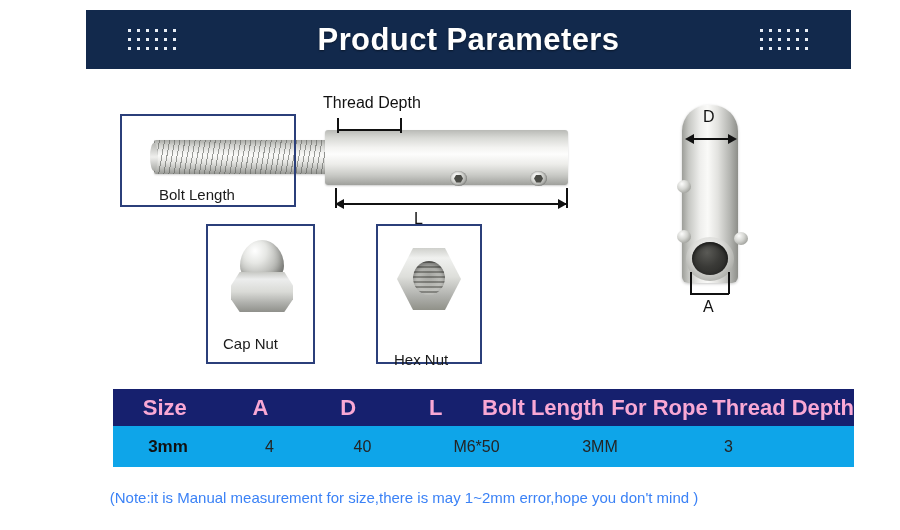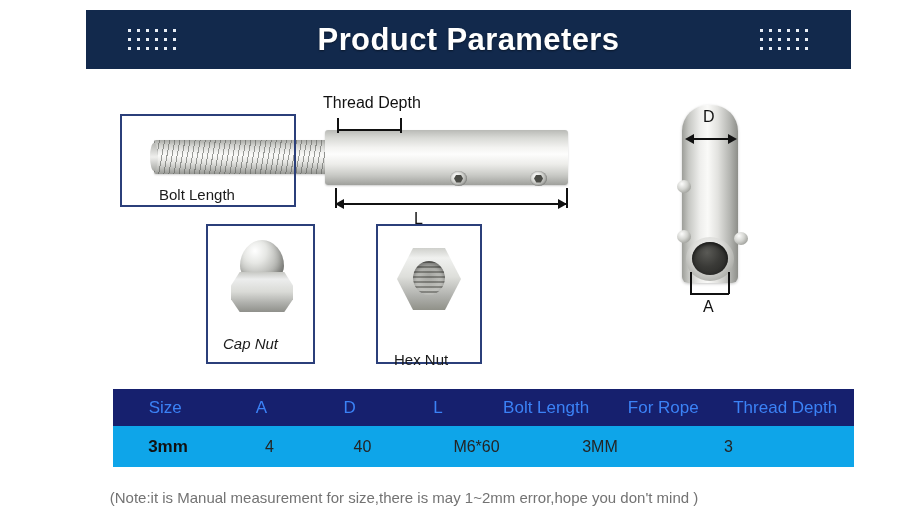--- a/index.html
+++ b/index.html
@@ -128,35 +128,35 @@
   .tube-screw{
     position:absolute;width:14px;height:13px;border-radius:50%;
     background:radial-gradient(ellipse at 35% 30%,#fcfcfb 0%,#d4d5d1 42%,#9fa09b 78%,#84857e 100%);
   }
 
   
   .table{position:absolute;left:97px;top:389px;width:741px;}
   .trow{display:flex;width:100%;}
   .thead{background:#16206e;}
   .thead .cell{
-    color:#3b82f6;font-size:17px;font-weight:400;
+    color:#f9a8d4;font-size:22px;font-weight:700;
     height:37px;line-height:37px;text-align:center;white-space:nowrap;
   }
   .tbody{background:#0ea5e9;}
   .tbody .cell{
     color:#242424;font-size:16px;height:41px;line-height:41px;
     text-align:center;white-space:nowrap;
   }
   .tbody .cell.first{font-weight:bold;font-size:17px;color:#111;}
   .c0{width:110px;} .c1{width:93px;} .c2{width:93px;}
   .c3{width:93px;} .c4{width:135px;} .c5{width:112px;} .c6{width:145px;}
 
   .note{
     position:absolute;left:0;top:489px;width:776px;text-align:center;
-    color:#737373;font-size:15px;white-space:nowrap;
+    color:#3b82f6;font-size:15px;white-space:nowrap;
   }
 </style>
 </head>
 <body>
 
 <div class="page">
 
   <div class="banner">
     <div class="dotgrid left">
       <i></i>
@@ -225,21 +225,21 @@
     <div class="tick" style="left:550px;top:116px;height:20px;"></div>
     <div class="dim-label" style="left:398px;top:138px;">L</div>
 
     <div class="anno-box" style="left:190px;top:152px;width:105px;height:136px;"></div>
     <div class="nut-wrap" style="left:203px;top:160px;">
       <div class="capnut">
         <div class="dome"></div>
         <div class="hexbody"></div>
       </div>
     </div>
-    <div class="anno-label" style="left:207px;top:263px;font-style:italic;">Cap Nut</div>
+    <div class="anno-label" style="left:207px;top:263px;">Cap Nut</div>
 
     <div class="anno-box" style="left:360px;top:152px;width:102px;height:136px;"></div>
     <div class="nut-wrap" style="left:371px;top:164px;">
       <div class="hexnut">
         <div class="bore"></div>
       </div>
     </div>
     <div class="anno-label" style="left:378px;top:279px;">Hex Nut</div>
 
     <div class="tube" style="left:666px;top:33px;">
@@ -268,21 +268,21 @@
       <div class="cell c2">D</div>
       <div class="cell c3">L</div>
       <div class="cell c4">Bolt Length</div>
       <div class="cell c5">For Rope</div>
       <div class="cell c6">Thread Depth</div>
     </div>
     <div class="trow tbody">
       <div class="cell c0 first">3mm</div>
       <div class="cell c1">4</div>
       <div class="cell c3">40</div>
-      <div class="cell c4">M6*60</div>
+      <div class="cell c4">M6*50</div>
       <div class="cell c5">3MM</div>
       <div class="cell c6">3</div>
     </div>
   </div>
 
   <div class="note">(Note:it is Manual measurement for size,there is may 1~2mm error,hope you don't mind )</div>
 
 </div>
 
 </body></html>

